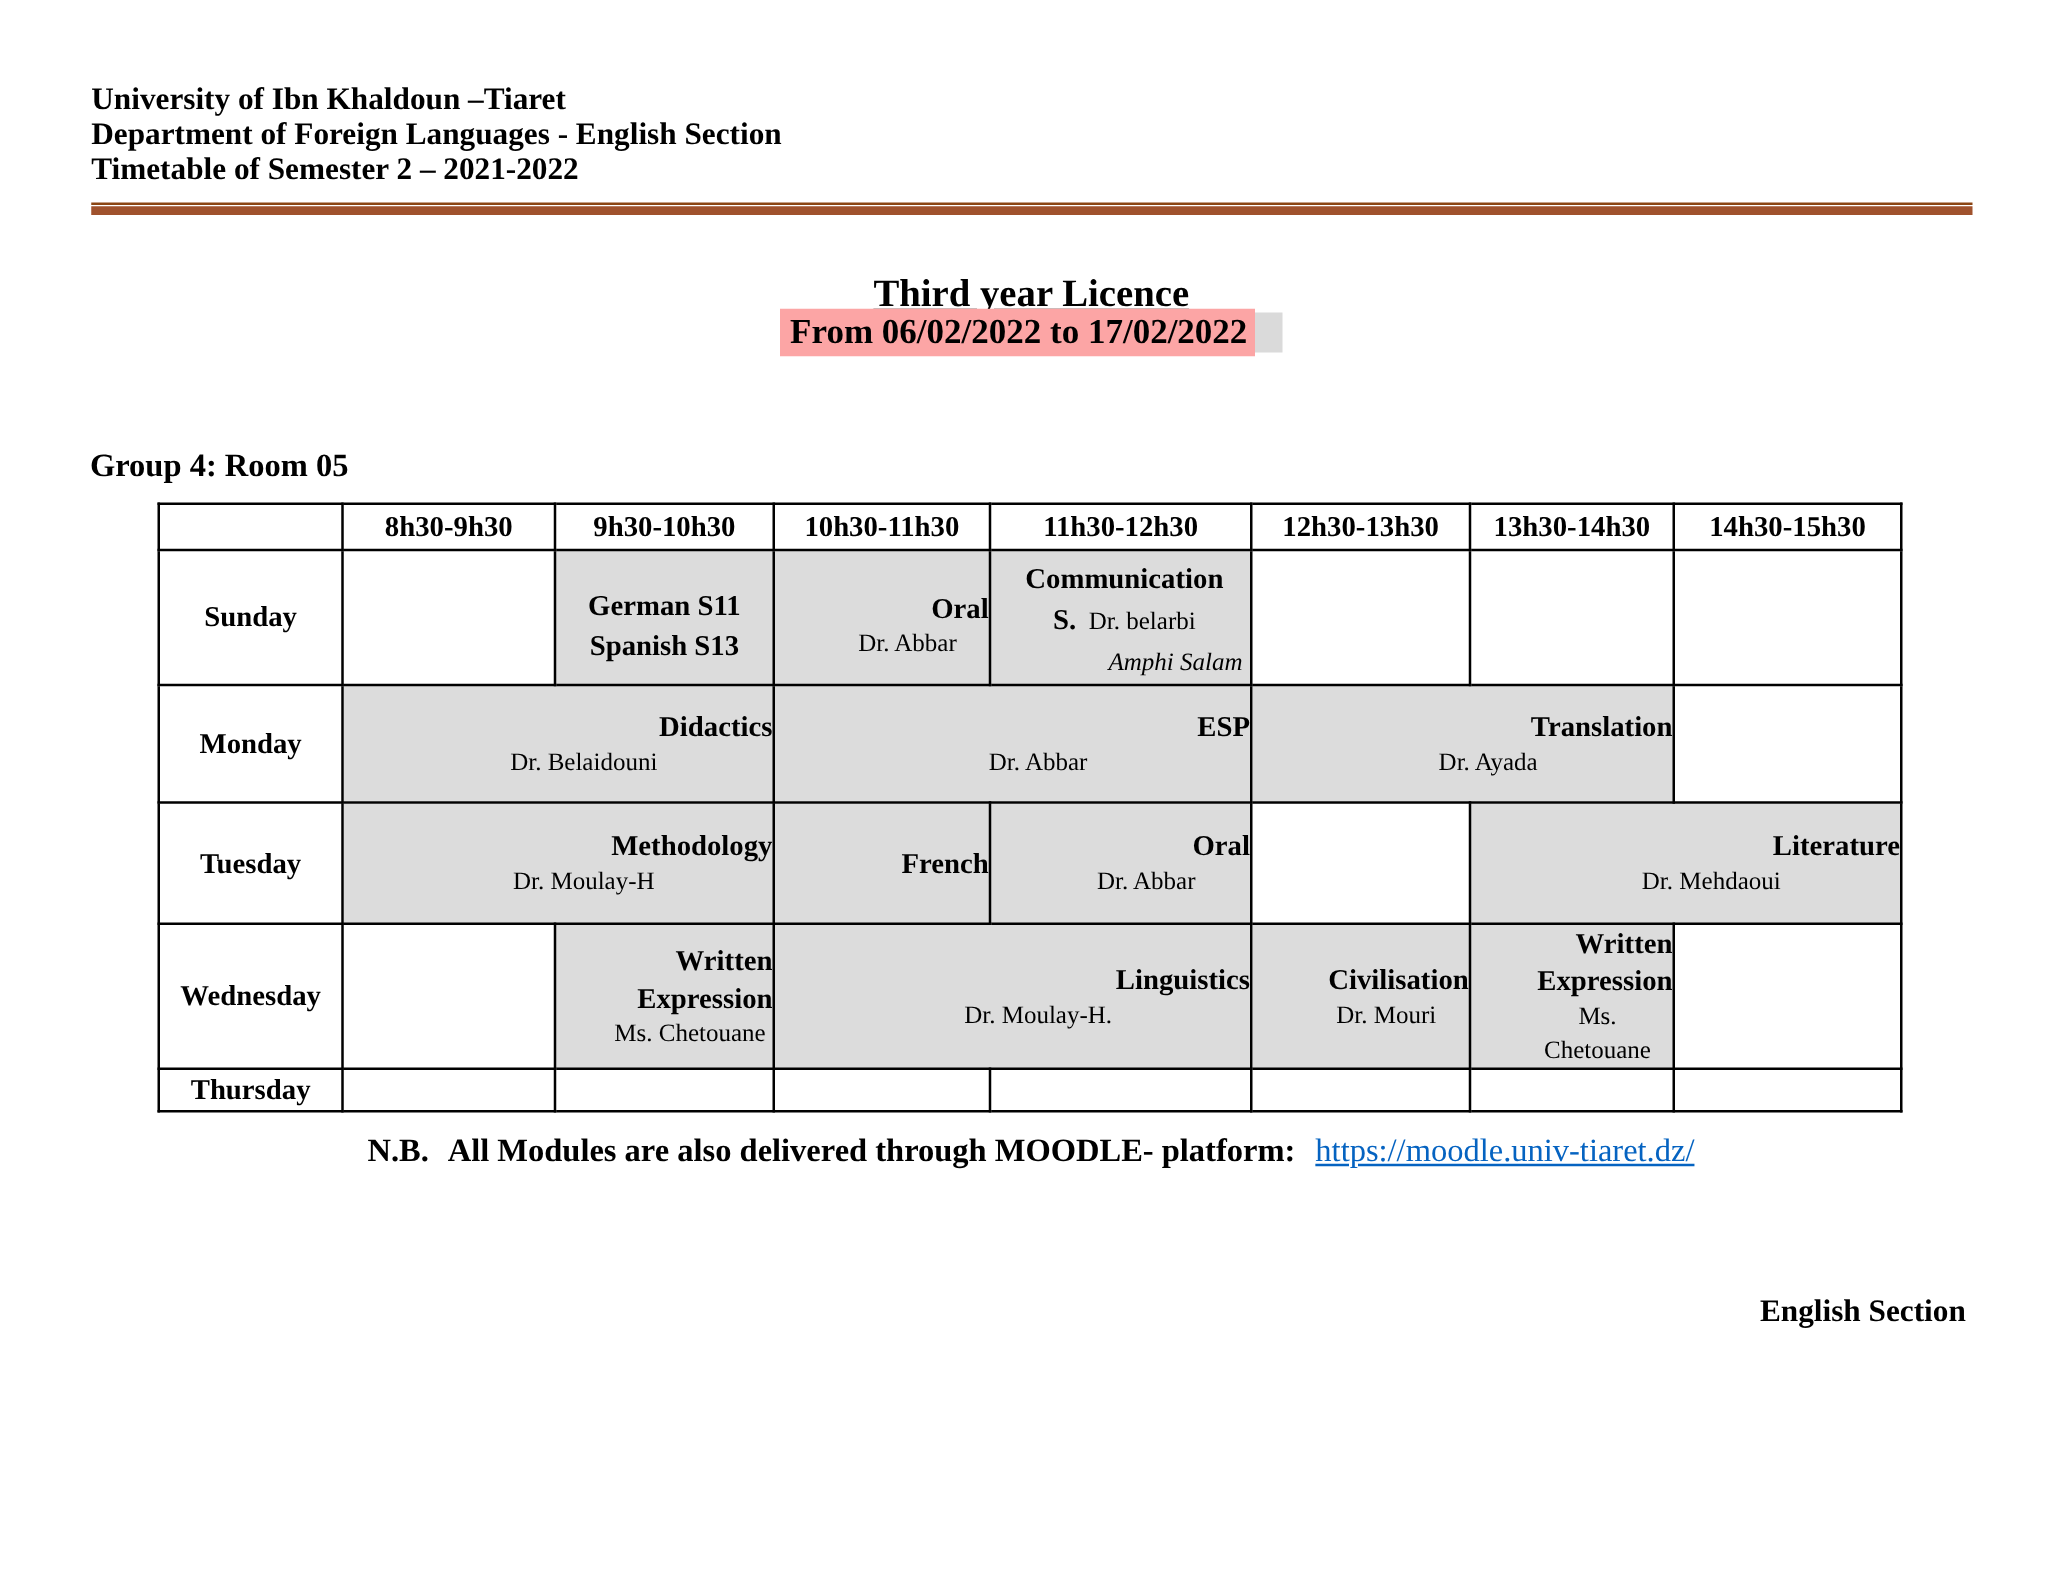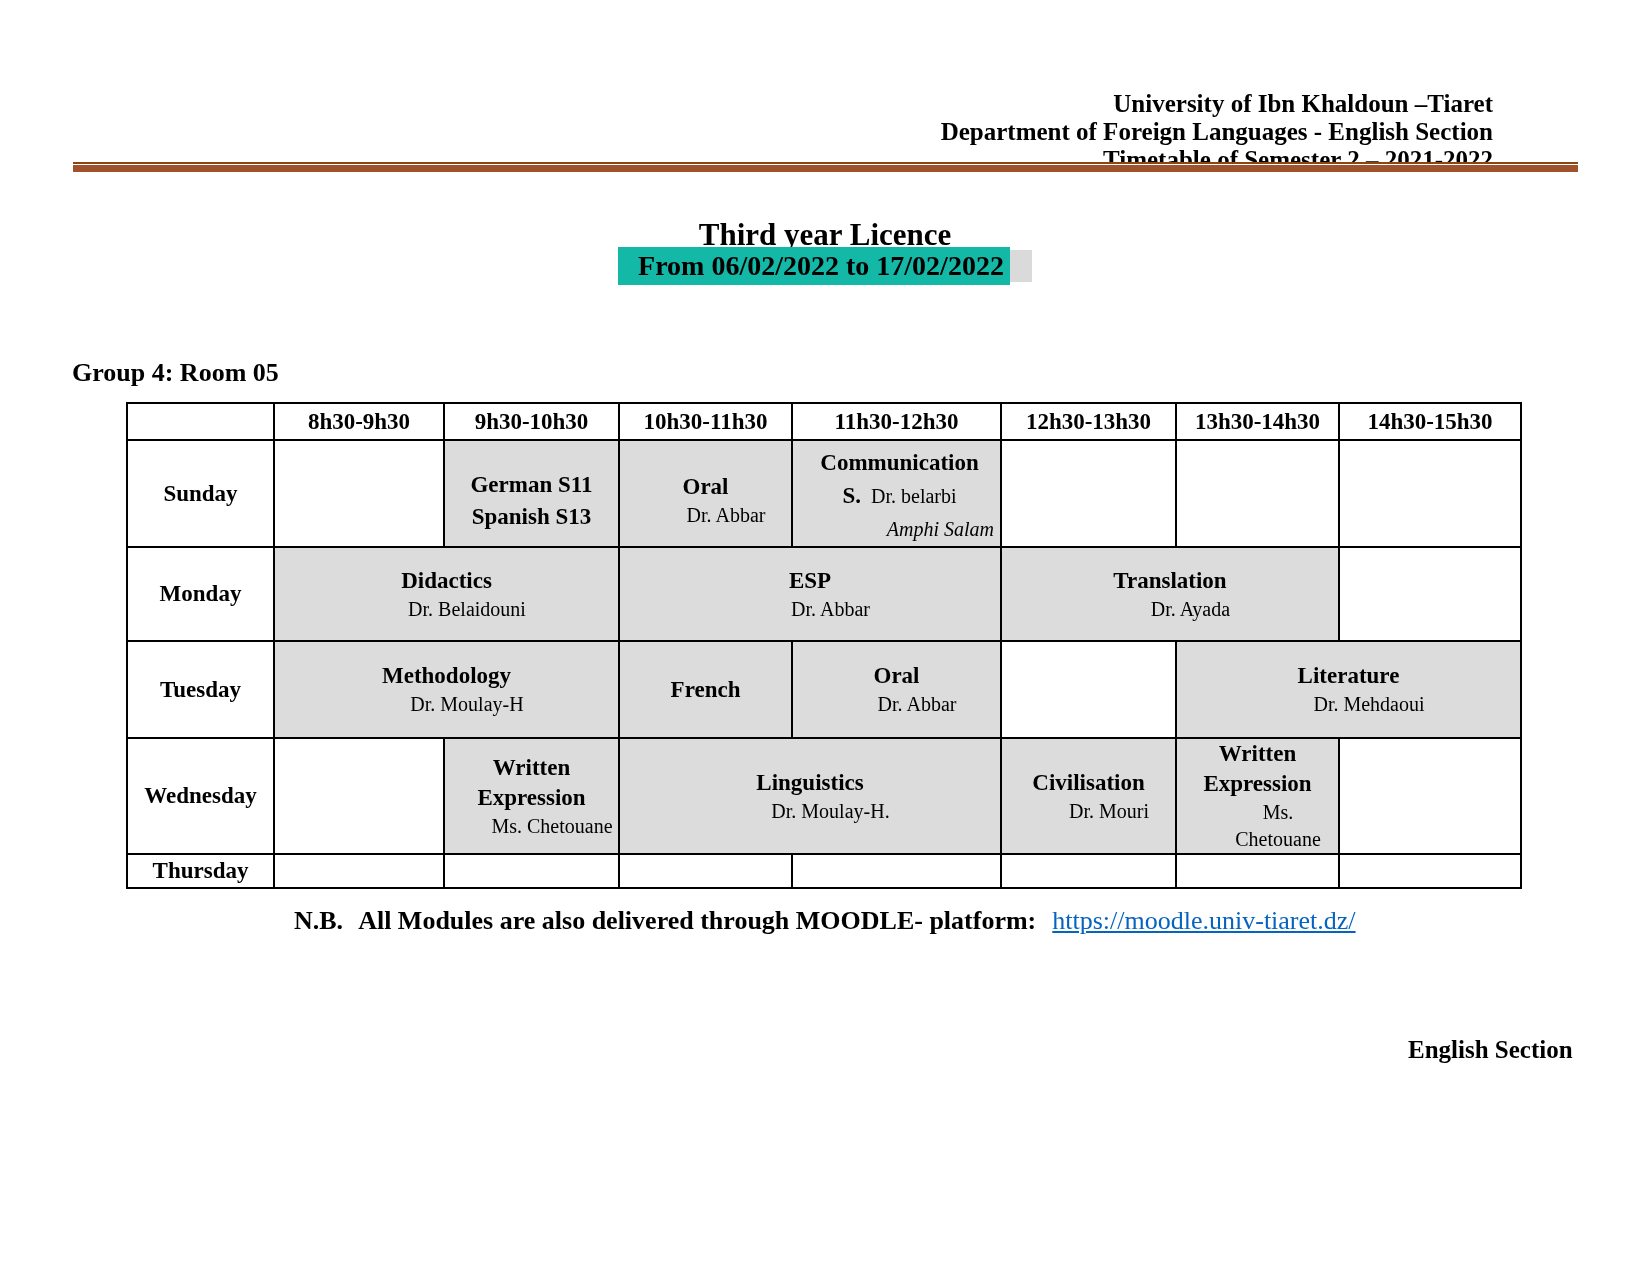--- a/index.html
+++ b/index.html
@@ -1,47 +1,47 @@
 <!DOCTYPE html>
 <html><head>
 <meta charset="utf-8">
 <style>
   html,body{margin:0;padding:0;background:#ffffff;}
   #page{position:relative;width:1650px;height:1275px;background:#ffffff;overflow:hidden;
         font-family:"Liberation Serif","DejaVu Serif",serif;color:#000;}
 
   
-  .hdr{position:absolute;left:73px;top:90px;width:1420px;text-align:right;
+  .hdr{position:absolute;left:73px;top:66px;width:1420px;text-align:left;
        font-weight:bold;font-size:25px;line-height:28px;}
 
   
   .rule{position:absolute;left:73px;top:162px;width:1505px;}
   .rule .thin{height:2px;background:#8B4513;}
   .rule .gap{height:1px;background:#ffffff;}
   .rule .thick{height:7px;background:#A0522D;}
 
   .title{position:absolute;left:128px;top:194px;width:1394px;text-align:center;
          font-weight:bold;font-size:31px;text-decoration:underline;margin-top:23px;}
   .daterow{position:absolute;left:128px;top:250px;width:1394px;text-align:center;
            font-weight:bold;font-size:28px;}
-  .daterow .hl{background:#14b8a6;padding:3px 6px 4px 20px;}
+  .daterow .hl{background:#fca5a5;padding:3px 6px 4px 8px;}
   .daterow .hl-tail{display:inline-block;width:22px;background:#DADADA;}
 
   .group{position:absolute;left:72px;top:358px;font-weight:bold;font-size:26px;}
 
   
   table.tt{position:absolute;left:126px;top:402px;border-collapse:collapse;table-layout:fixed;}
   table.tt td{border:2px solid #000;padding:0;vertical-align:middle;text-align:center;
               font-size:23px;overflow:hidden;}
   td.thead{height:35px;font-weight:bold;font-size:22px;}
   td.day{font-weight:bold;font-size:23px;}
   td.gray{background:#DCDCDC;}
   .r-sun{height:104px;} .r-mon{height:92px;} .r-tue{height:95px;}
   .r-wed{height:96px;} .r-thu{height:32px;}
-  .course{font-weight:bold;font-size:23px;line-height:30px;}
+  .course{font-weight:bold;font-size:23px;line-height:30px;text-align:right;}
   .teacher{font-size:20px;line-height:27px;margin-left:41px;}
   .twoLine{font-weight:bold;font-size:23px;line-height:32px;margin-top:14px;}
   .shift{margin-top:13px;}
   td.commCell{text-align:left;vertical-align:top;}
   .comm{padding:5px 6px 0 12px;line-height:33px;font-size:20px;}
   .comm .b{font-weight:bold;font-size:23px;}
   .comm .it{font-style:italic;text-align:right;}
 
   
   .note{position:absolute;left:294px;top:906px;font-weight:bold;font-size:26px;white-space:nowrap;}

